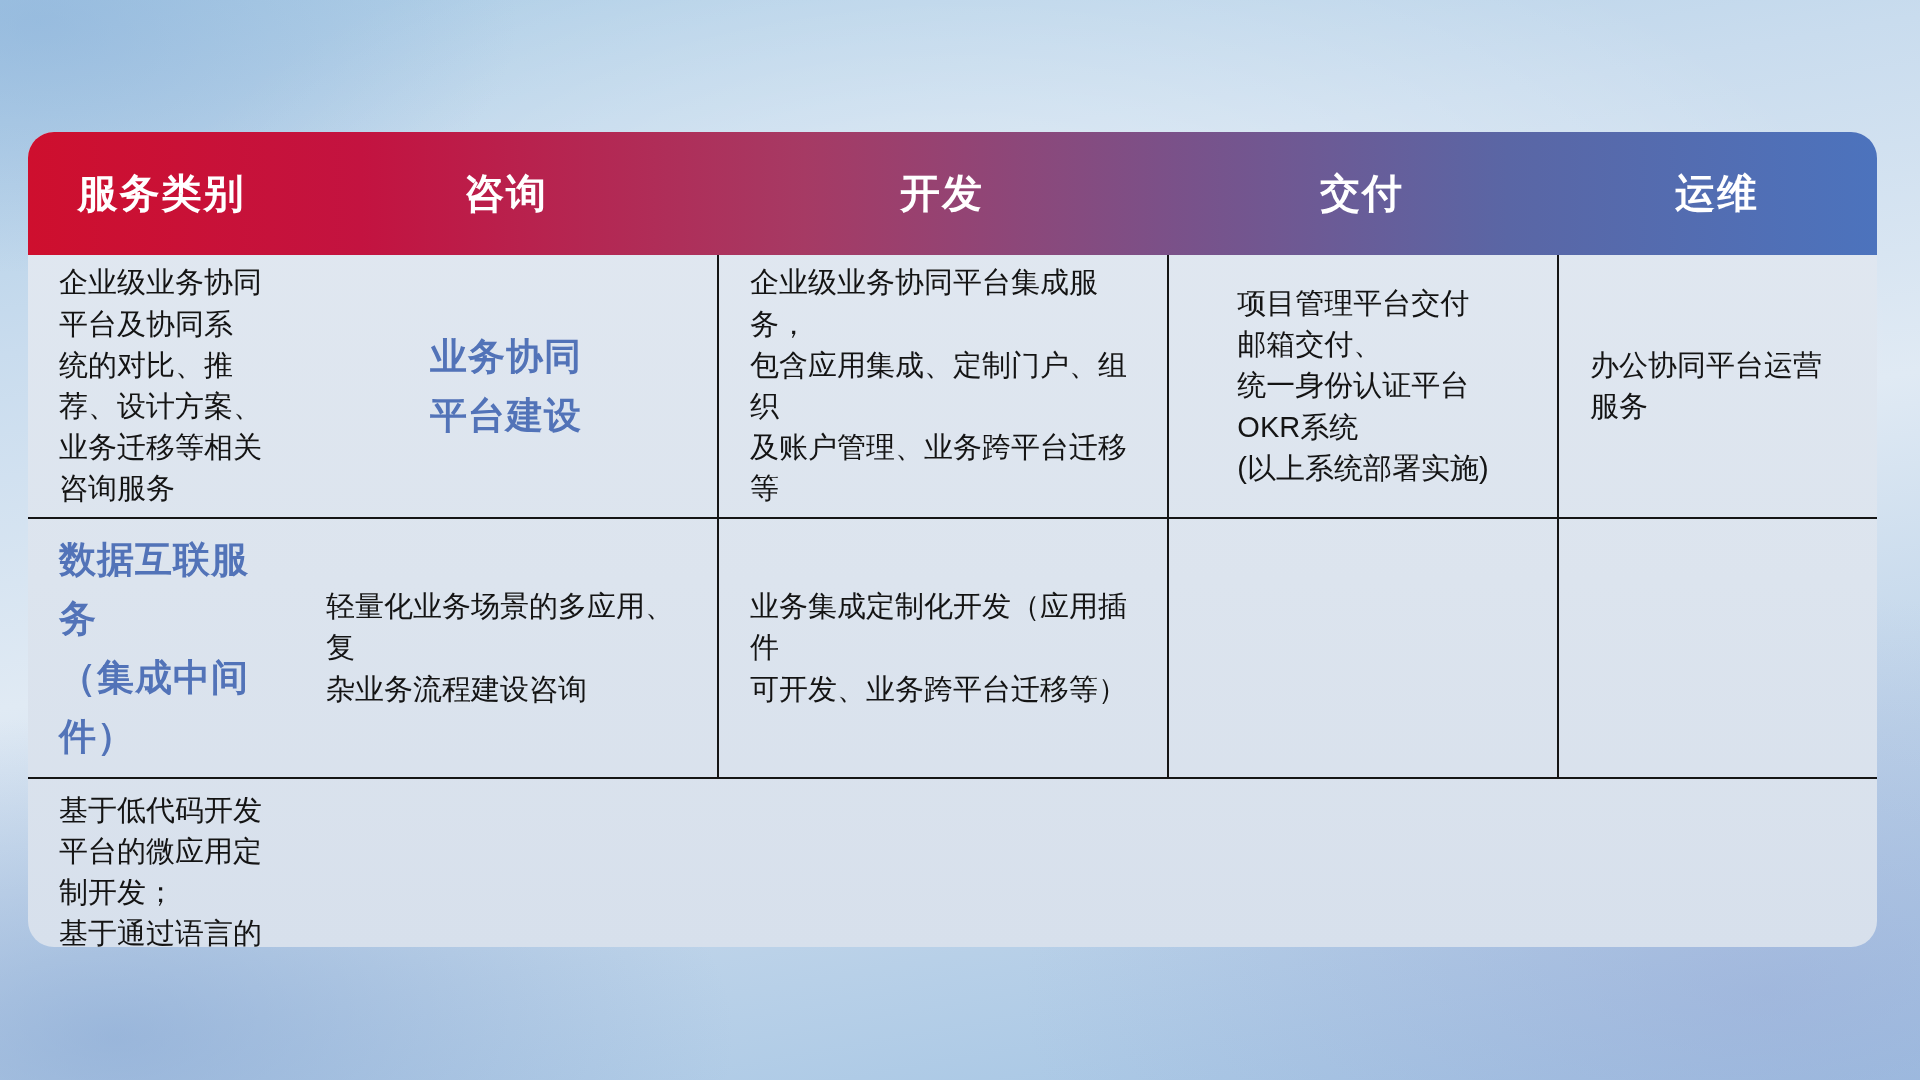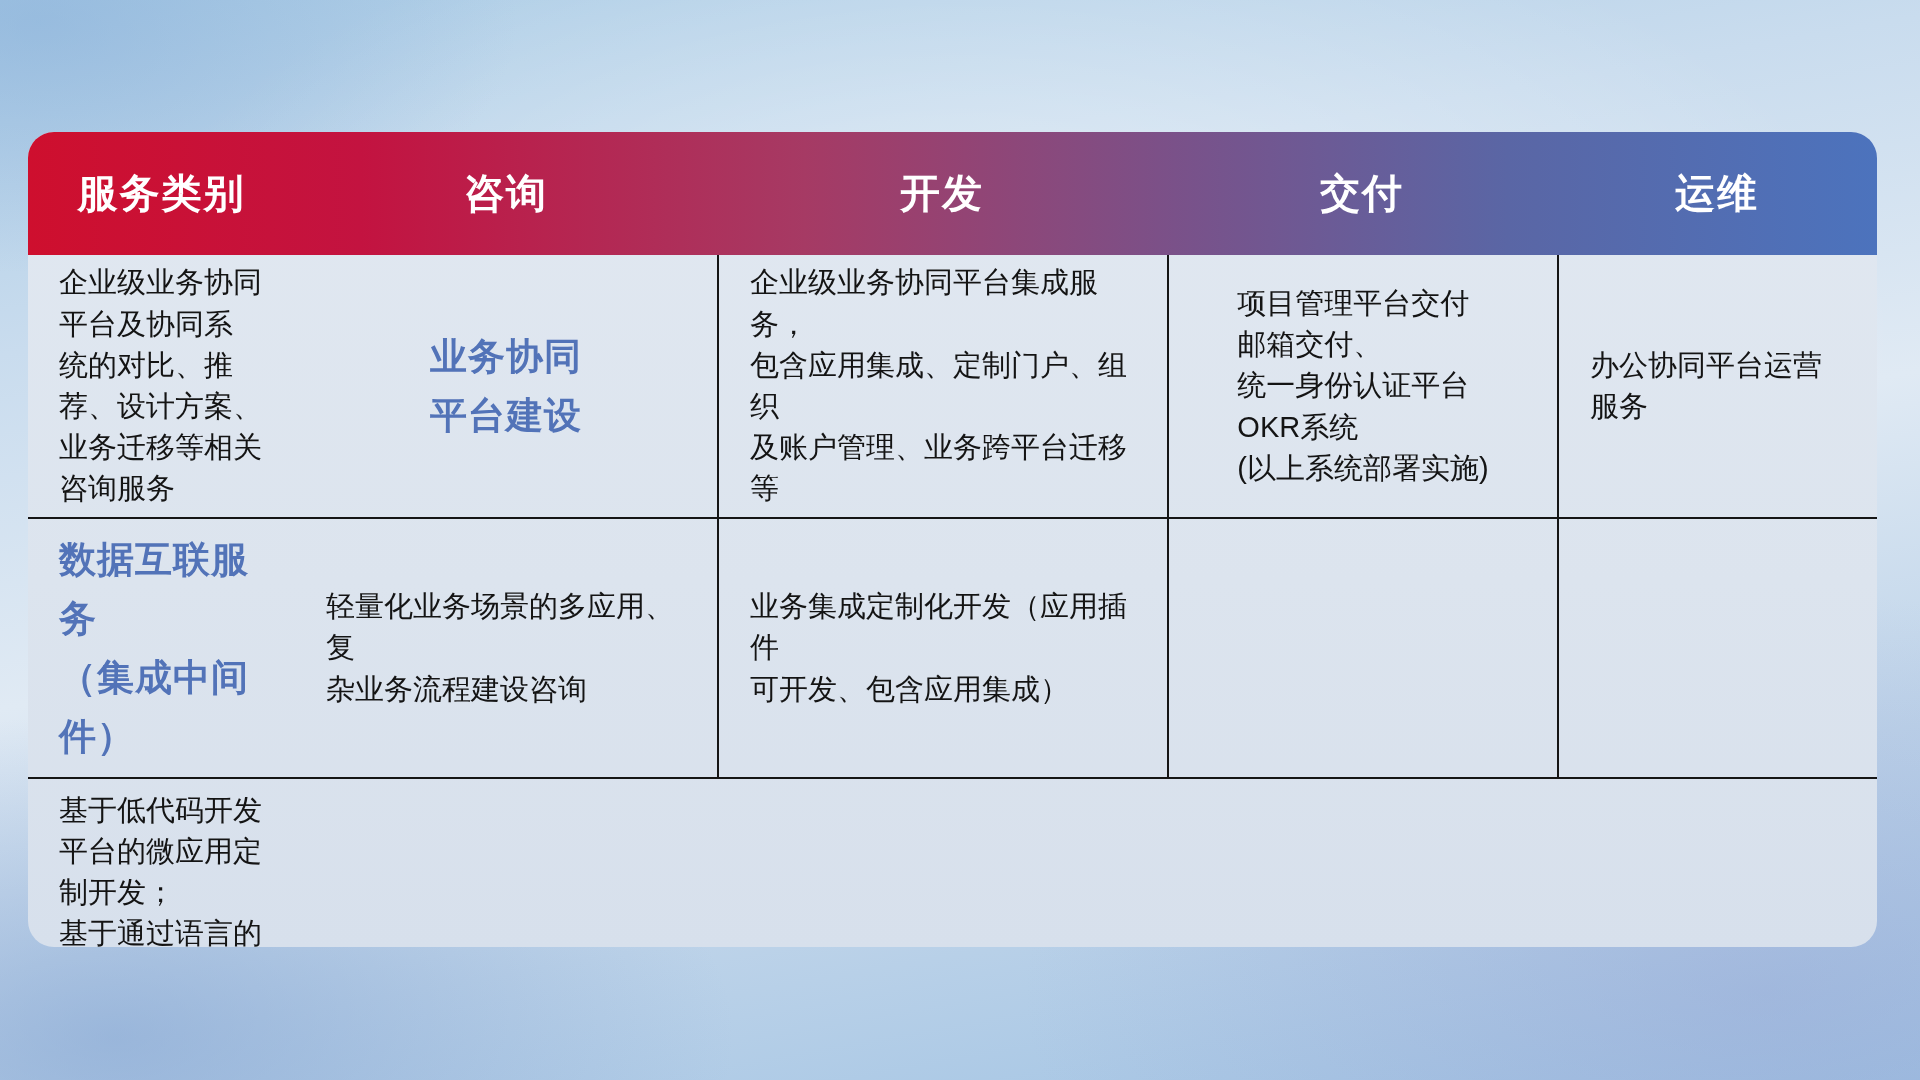--- a/index.html
+++ b/index.html
@@ -72,21 +72,21 @@
 (以上系统部署实施)</div>
     <div class="td">办公协同平台运营服务</div>
   </div>
 
   <div class="trow r2">
     <div class="td cat">数据互联服务
 （集成中间件）</div>
     <div class="td">轻量化业务场景的多应用、复
 杂业务流程建设咨询</div>
     <div class="td">业务集成定制化开发（应用插件
-可开发、包含应用集成）</div>
+可开发、业务跨平台迁移等）</div>
     <div class="td"></div>
     <div class="td"></div>
   </div>
 
   <div class="trow r3">
     <div class="td">基于低代码开发平台的微应用定
 制开发；
 基于通过语言的微应用定制开发</div>
     <div class="td"></div>
   </div>

